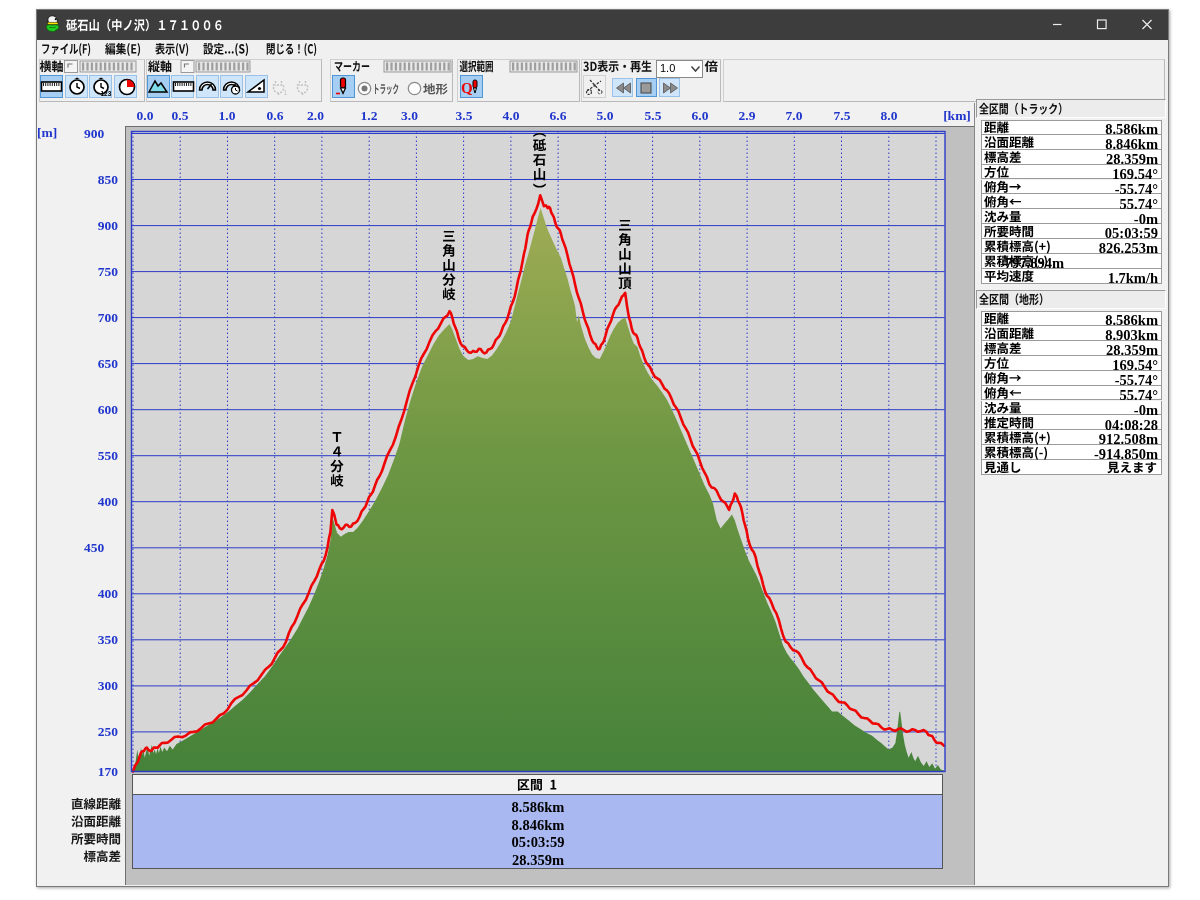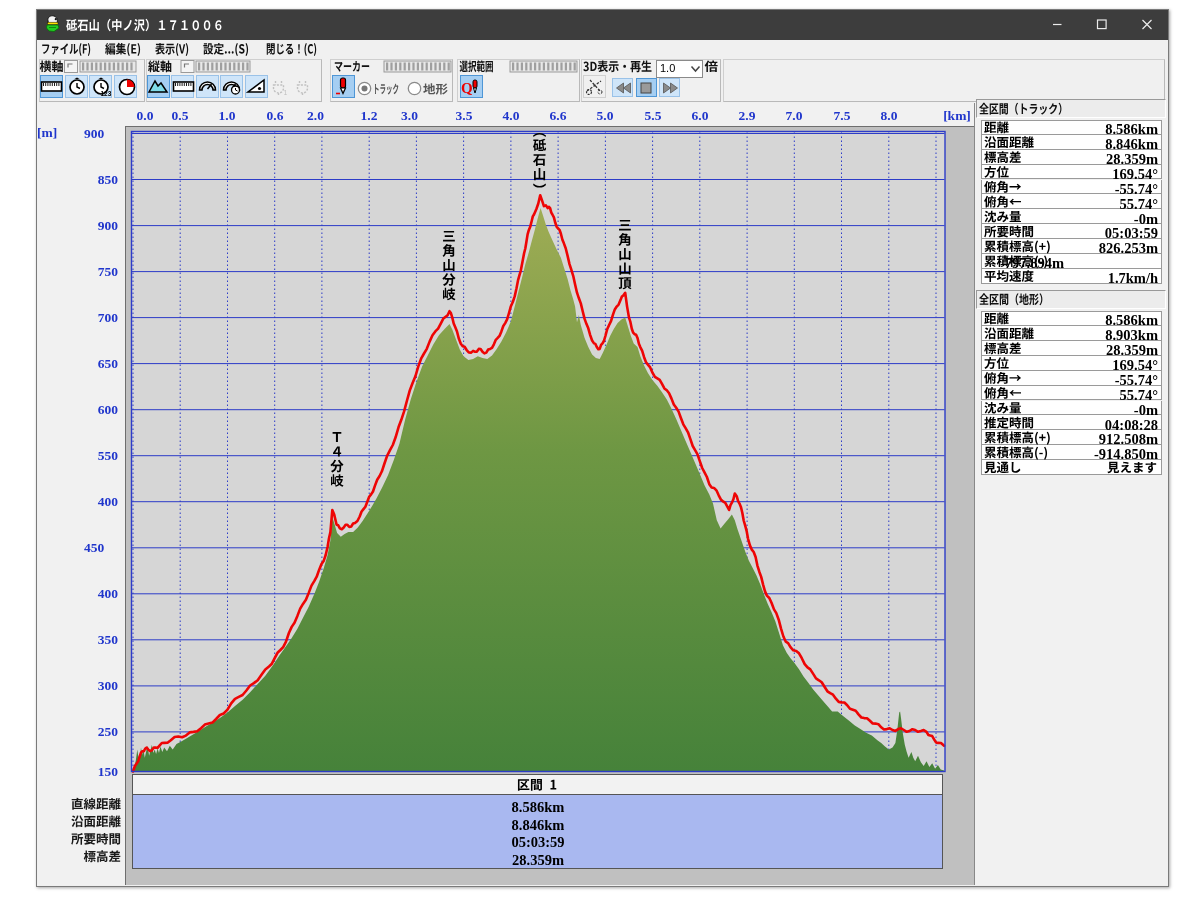--- a/index.html
+++ b/index.html
@@ -94,21 +94,21 @@
     <span style="position:absolute;left:70px;top:310px;width:48px;text-align:right">700</span>
     <span style="position:absolute;left:70px;top:356px;width:48px;text-align:right">650</span>
     <span style="position:absolute;left:70px;top:402px;width:48px;text-align:right">600</span>
     <span style="position:absolute;left:70px;top:448px;width:48px;text-align:right">550</span>
     <span style="position:absolute;left:70px;top:494px;width:48px;text-align:right">400</span>
     <span style="position:absolute;left:70px;top:540px;width:48px;text-align:center">450</span>
     <span style="position:absolute;left:70px;top:586px;width:48px;text-align:right">400</span>
     <span style="position:absolute;left:70px;top:632px;width:48px;text-align:right">350</span>
     <span style="position:absolute;left:70px;top:678px;width:48px;text-align:right">300</span>
     <span style="position:absolute;left:70px;top:724px;width:48px;text-align:right">250</span>
-    <span style="position:absolute;left:70px;top:764px;width:48px;text-align:right">150</span>
+    <span style="position:absolute;left:70px;top:764px;width:48px;text-align:right">170</span>
   </div>
 <div class="tv">
     <span style="position:absolute;left:1000px;top:121.2px;width:158px;text-align:right">8.586km</span>
     <span style="position:absolute;left:1000px;top:136.1px;width:158px;text-align:right">8.846km</span>
     <span style="position:absolute;left:1000px;top:151.0px;width:158px;text-align:right">28.359m</span>
     <span style="position:absolute;left:1000px;top:165.8px;width:158px;text-align:right">169.54°</span>
     <span style="position:absolute;left:1000px;top:180.7px;width:158px;text-align:right">-55.74°</span>
     <span style="position:absolute;left:1000px;top:195.6px;width:158px;text-align:right">55.74°</span>
     <span style="position:absolute;left:1000px;top:210.5px;width:158px;text-align:right">-0m</span>
     <span style="position:absolute;left:1000px;top:225.4px;width:158px;text-align:right">05:03:59</span>

